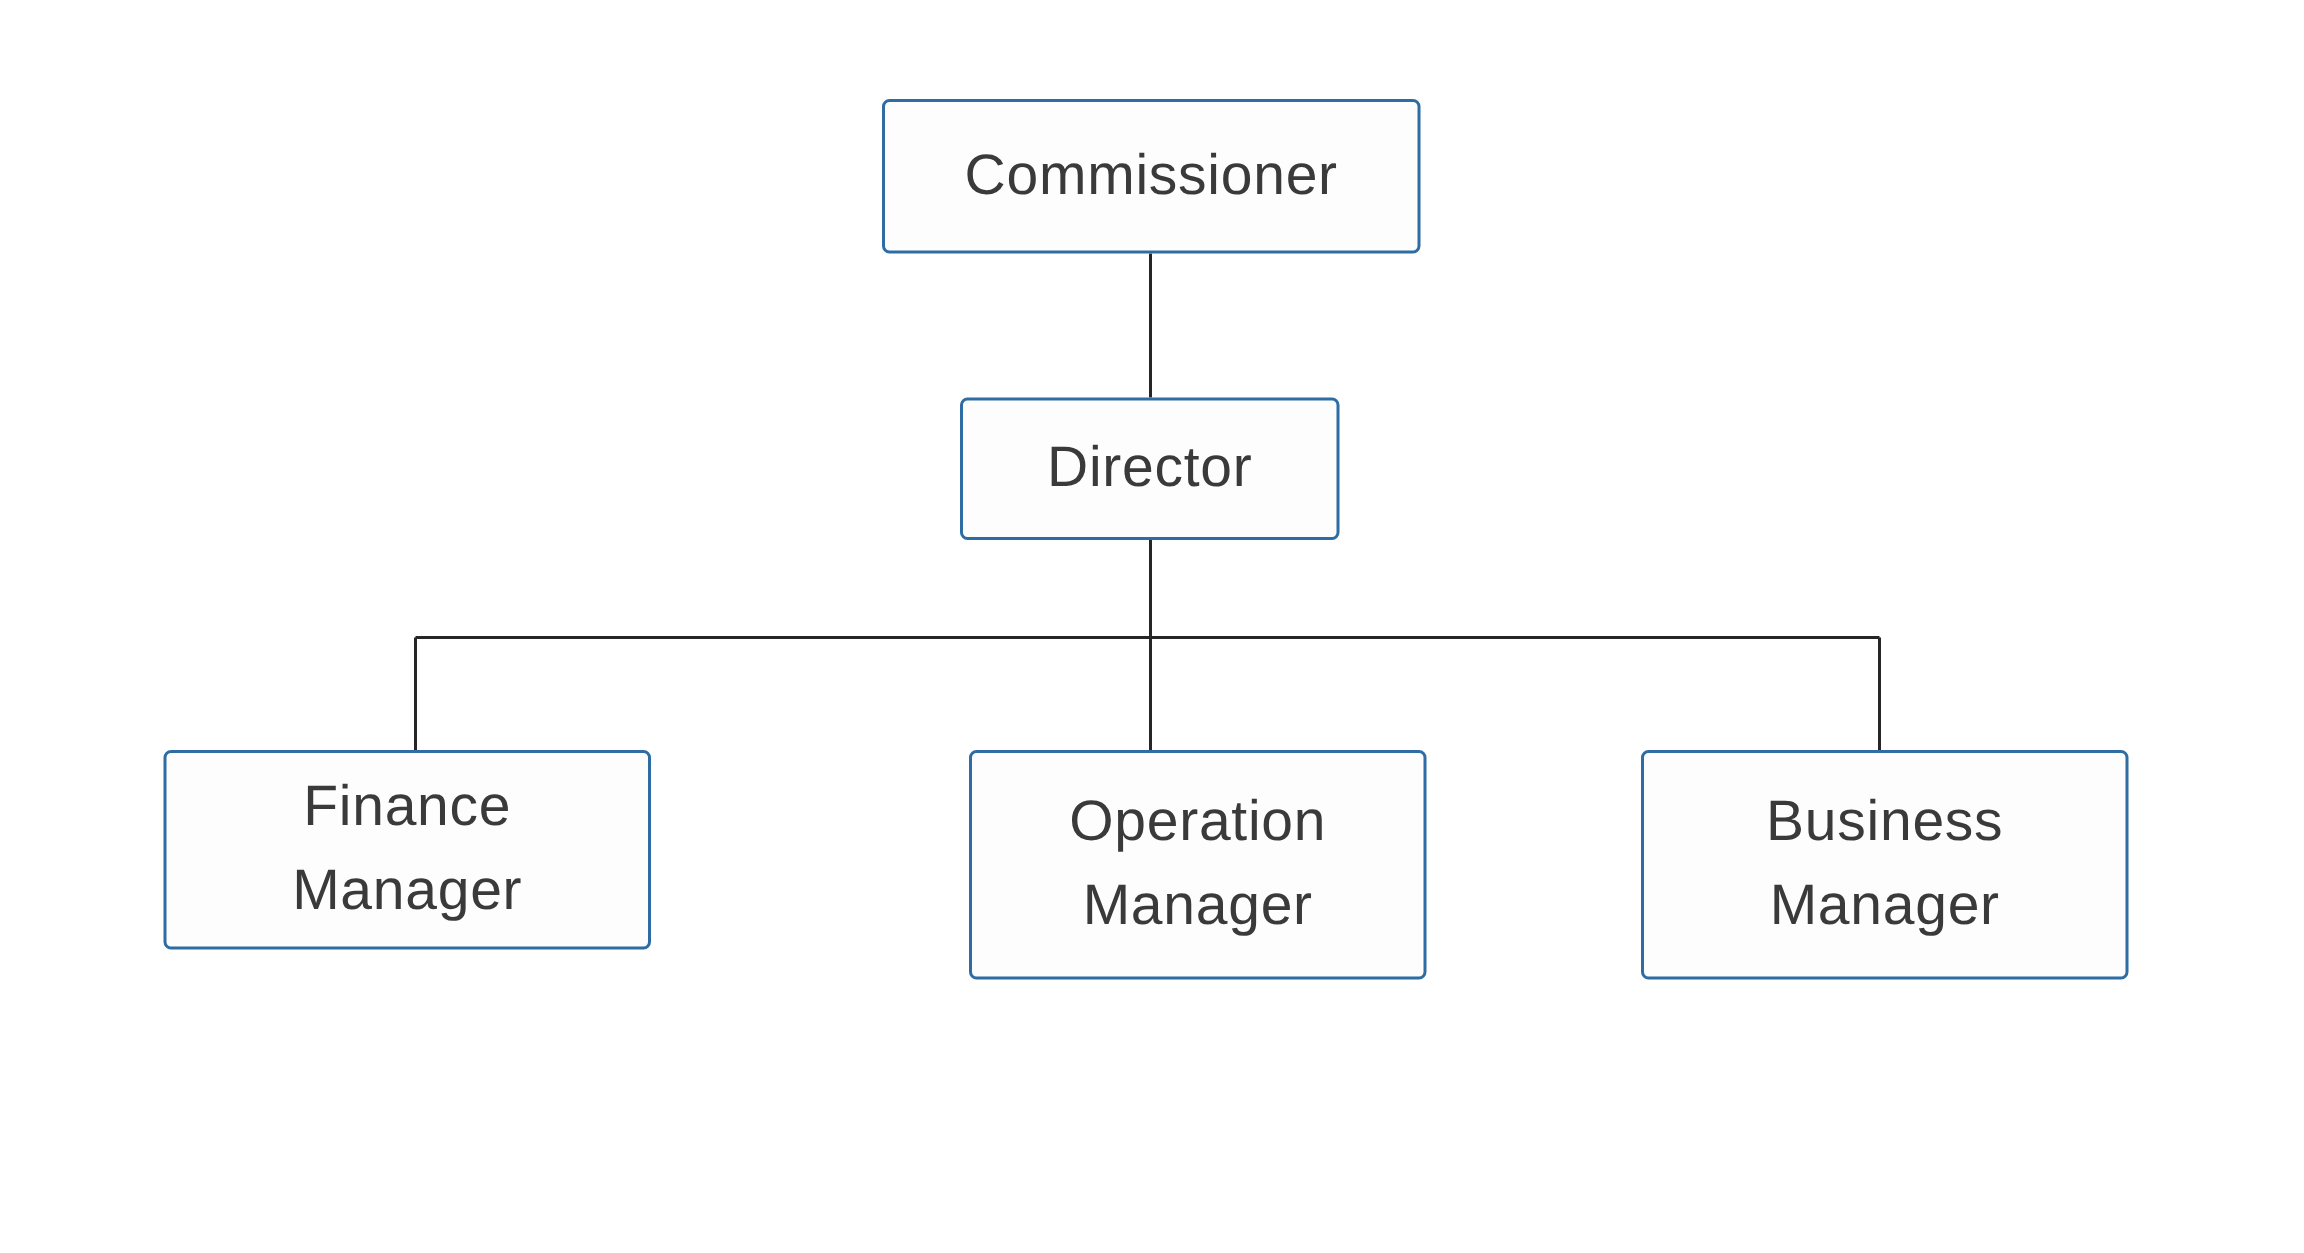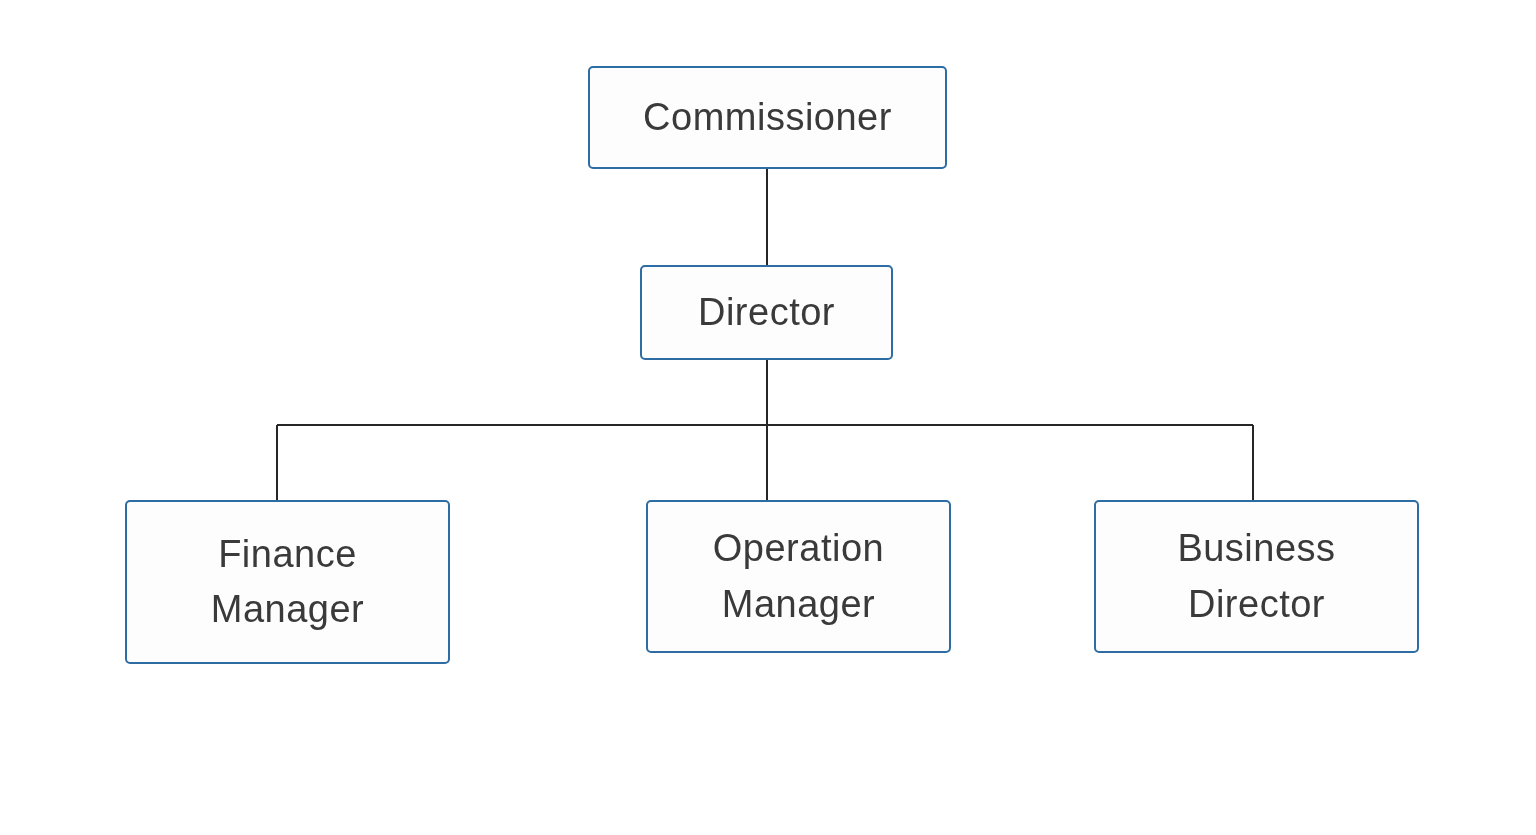--- a/index.html
+++ b/index.html
@@ -43,21 +43,21 @@
   .org-node .label {
     color: var(--text);
     font-size: 38px;
     line-height: 1.45;
     white-space: pre-line;
     letter-spacing: 0.5px;
   }
   
   .node-commissioner { left: 588px; top: 66px;  width: 359px; height: 103px; }
   .node-director     { left: 640px; top: 265px; width: 253px; height: 95px;  }
-  .node-finance      { left: 125px; top: 500px; width: 325px; height: 164px; }
+  .node-finance      { left: 109px; top: 500px; width: 325px; height: 133px; }
   .node-operation    { left: 615px; top: 500px; width: 305px; height: 153px; margin-left: 31px; }
   .node-business     { left: 1094px; top: 500px; width: 325px; height: 153px; }
 </style>
 </head>
 <body>
 
 <div class="canvas">
 
   <svg class="connectors" viewBox="0 0 1536 835" xmlns="http://www.w3.org/2000/svg">
 
@@ -85,16 +85,16 @@
 Manager</span>
   </div>
 
   <div class="org-node node-operation">
     <span class="label">Operation
 Manager</span>
   </div>
 
   <div class="org-node node-business">
     <span class="label">Business
-Director</span>
+Manager</span>
   </div>
 
 </div>
 
 </body></html>

